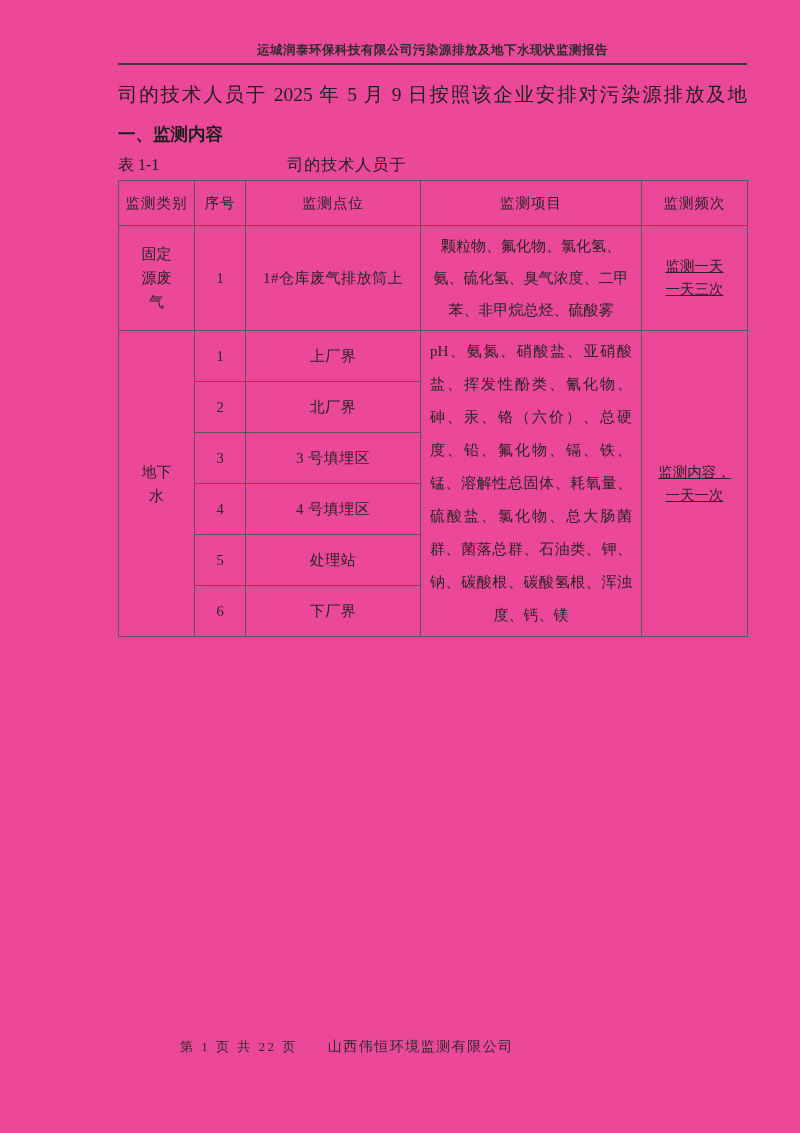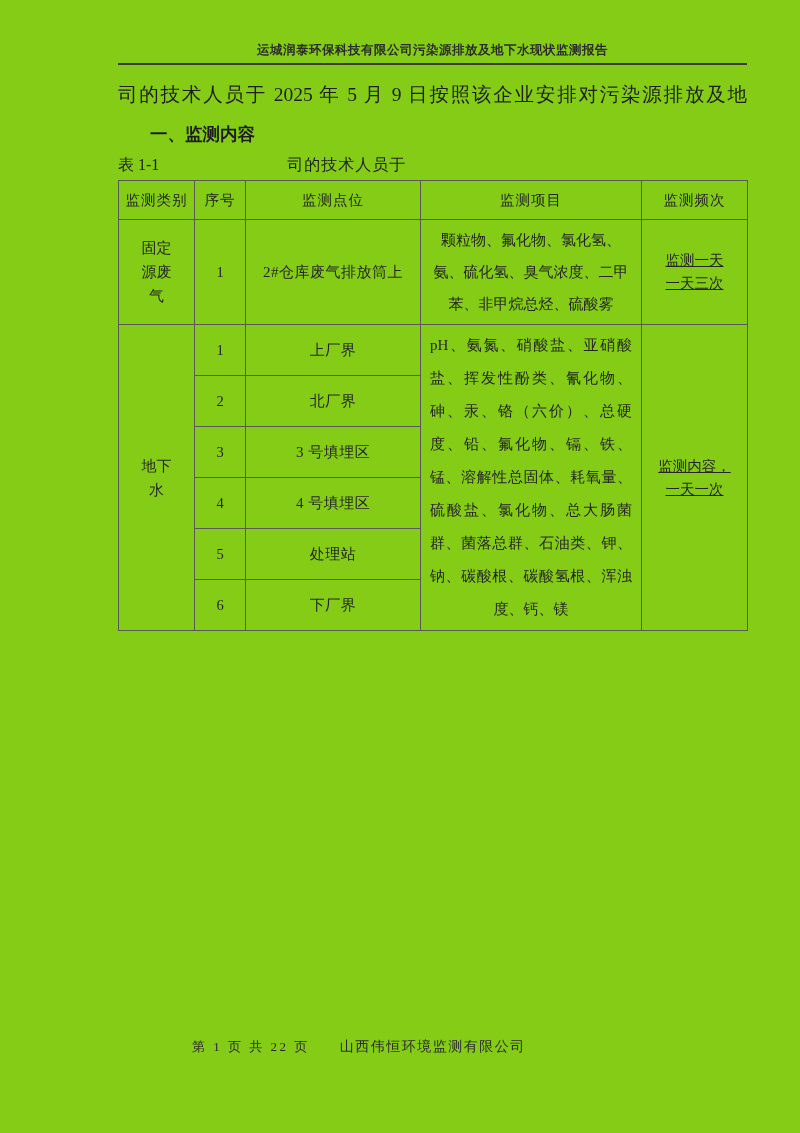--- a/index.html
+++ b/index.html
@@ -4,21 +4,21 @@
 <style>
   * { margin: 0; padding: 0; box-sizing: border-box; }
   html, body { background: #e9e9e7; }
   body { font-family: "Liberation Serif", "DejaVu Serif", serif; color: #222; }
 
   .page {
     position: relative;
     width: 800px;
     height: 1133px;
     margin: 0 auto;
-    background: #84cc16;
+    background: #ec4899;
     overflow: hidden;
   }
 
   .content {
     position: absolute;
     left: 118px;
     top: 0;
     width: 629px;
   }
 
@@ -47,21 +47,20 @@
   .preface-line { line-height: 44px; }
   .preface-line.justify { text-align: justify; text-align-last: justify; }
   .preface-line.first { text-indent: 39px; }
 
   .section-heading {
     margin-top: 6px;
     font-size: 17.5px;
     font-weight: bold;
     color: #1d1d1d;
     line-height: 22px;
-    margin-left: 32px;
   }
 
   .table-caption-row {
     margin-top: 8px;
     display: flex;
     align-items: baseline;
     font-size: 16px;
     color: #1f1f1f;
     line-height: 23px;
   }
@@ -75,36 +74,36 @@
     table-layout: fixed;
     color: #262626;
   }
   table.monitoring th, table.monitoring td {
     border: 1px solid #595959;
     text-align: center;
     vertical-align: middle;
     font-weight: normal;
   }
   table.monitoring th {
-    height: 39px;
+    height: 45px;
     font-size: 14.5px;
     letter-spacing: 1px;
   }
   td.cat-cell   { font-size: 15px; line-height: 24px; padding: 0 18px; }
   td.no-cell    { font-size: 14.5px; height: 42px; }
   td.no-cell.gas { height: 83px; }
   td.site-cell  { font-size: 15px; letter-spacing: 0.5px; }
   td.items-cell { font-size: 15px; padding: 4px 9px; }
   td.items-cell.gas { line-height: 32px; text-align: center; margin-left: 8px; }
   td.items-cell.gw  { line-height: 33px; text-align: justify; text-align-last: center; font-family: Liberation Serif, serif; }
   td.freq-cell  { font-size: 14.5px; line-height: 23px; padding: 0 4px; text-decoration: underline; }
 
   .footer {
     position: absolute;
-    left: 192px;
+    left: 180px;
     top: 1038px;
     display: flex;
     align-items: baseline;
     gap: 30px;
     color: #2c2c2c;
   }
   .footer-page { font-size: 13px; letter-spacing: 2.5px; }
   .footer-company { font-size: 14px; letter-spacing: 1.5px; }
 </style>
 </head>
@@ -140,21 +139,21 @@
           <th>监测类别</th>
           <th>序号</th>
           <th>监测点位</th>
           <th>监测项目</th>
           <th>监测频次</th>
         </tr>
 
         <tr>
           <td class="cat-cell">固定源废气</td>
           <td class="no-cell gas">1</td>
-          <td class="site-cell">2#仓库废气排放筒上</td>
+          <td class="site-cell">1#仓库废气排放筒上</td>
           <td class="items-cell gas">颗粒物、氟化物、氯化氢、氨、硫化氢、臭气浓度、二甲苯、非甲烷总烃、硫酸雾</td>
           <td class="freq-cell">
             <div>监测一天</div>
             <div>一天三次</div>
           </td>
         </tr>
 
         <tr>
           <td class="cat-cell" rowspan="6">地下水</td>
           <td class="no-cell">1</td>

